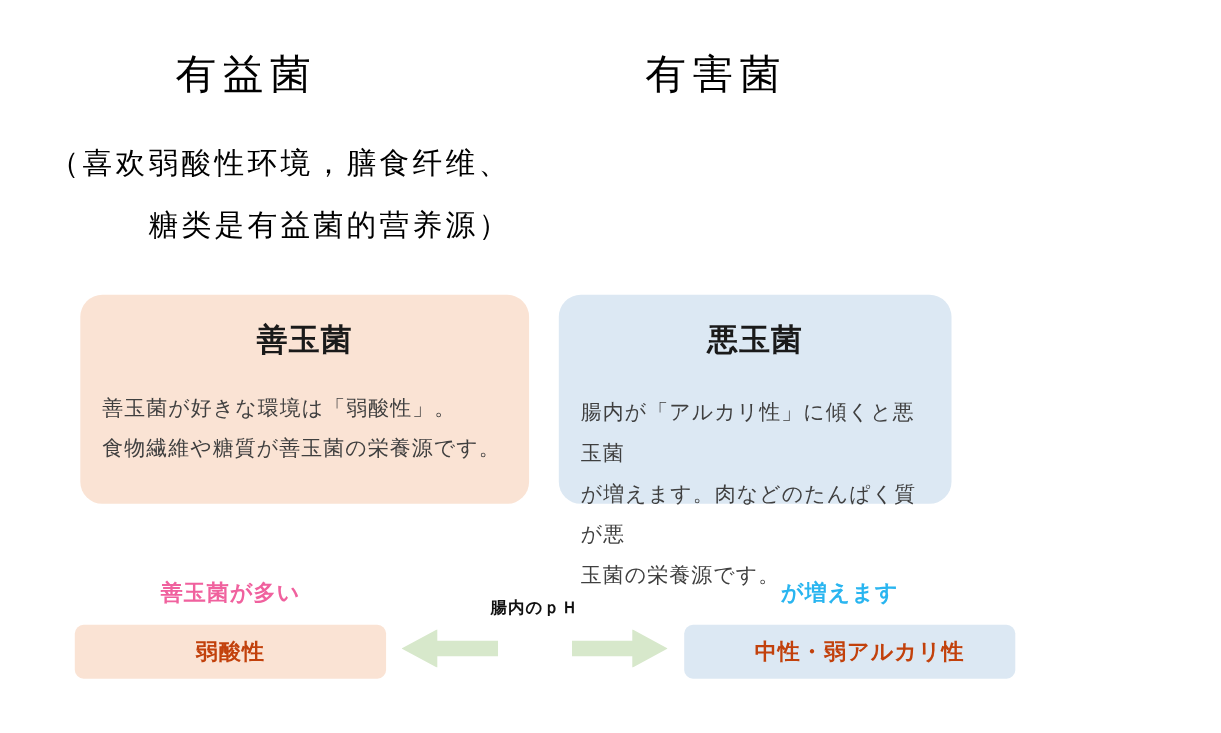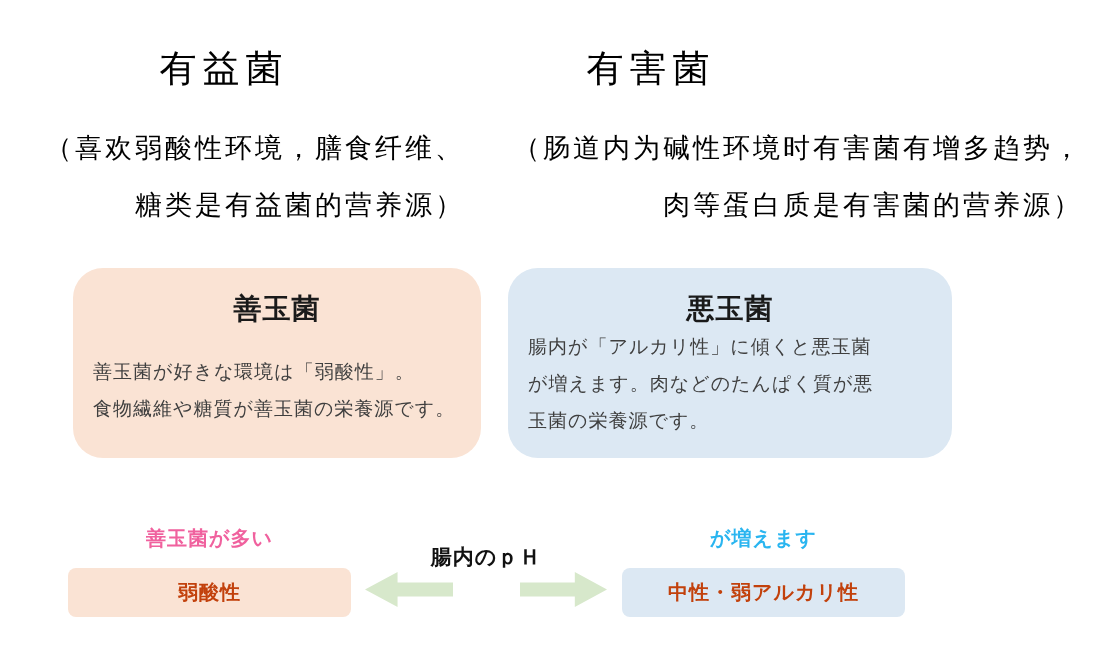--- a/index.html
+++ b/index.html
@@ -16,73 +16,71 @@
   .col-heading.left{left:81px;}
   .col-heading.right{left:508px;}
   .note{
     position:absolute;top:120px;text-align:right;white-space:pre-line;
     font-family:"Liberation Serif","DejaVu Serif",serif;
     font-size:27px;letter-spacing:3px;color:#000;line-height:57px;
   }
   .note.left{left:20px;width:445px;}
   .note.right{left:478px;width:605px;}
   
-  .card{position:absolute;top:268px;height:190px;border-radius:30px;box-sizing:border-box;padding:25px 20px 0;}
+  .card{position:absolute;top:268px;height:190px;border-radius:20px;box-sizing:border-box;padding:25px 20px 0;}
   .card-good{left:73px;width:408px;background:#FAE3D4;}
-  .card-bad{left:508px;width:444px;background:#DCE8F3;}
+  .card-bad{left:508px;width:357px;background:#DCE8F3;}
   .card-title{
     text-align:center;font-size:28px;font-weight:bold;letter-spacing:1px;
     color:#1a1a1a;line-height:32px;
   }
   .card-body{
     white-space:pre-line;font-size:19px;line-height:37px;letter-spacing:1px;
     color:#3f3f3f;
   }
   .card-good .card-body{margin-top:28px;}
-  .card-bad .card-body{margin-top:3px;}
+  .card-bad .card-body{margin-top:32px;}
   
   .side-label{
     position:absolute;top:525px;width:283px;text-align:center;
     font-size:20px;font-weight:bold;letter-spacing:1px;
   }
   .label-good{left:68px;color:#F0619E;}
   .label-bad{left:622px;color:#29B5F0;}
   .ph-label{
     position:absolute;top:543px;left:365px;width:242px;text-align:center;
-    font-size:21px;font-weight:bold;color:#111;letter-spacing:1px;
+    font-size:15px;font-weight:bold;color:#111;letter-spacing:1px;
   }
   .ph-box{
     position:absolute;top:568px;width:283px;height:49px;border-radius:8px;
     display:flex;align-items:center;justify-content:center;
     font-size:20px;font-weight:bold;color:#c2410c;letter-spacing:1px;
   }
   .box-acid{left:68px;background:#FAE3D4;}
-  .box-alkali{left:622px;background:#DCE8F3;}
+  .box-alkali{left:622px;background:#DCE8F3;padding-left:18px;}
   .arrow{position:absolute;top:572px;height:35px;background:#D7E8CB;}
   .arrow-left{
     left:365px;width:88px;
     clip-path:polygon(0 50%,37% 0,37% 30%,100% 30%,100% 70%,37% 70%,37% 100%);
   }
   .arrow-right{
     left:520px;width:87px;
     clip-path:polygon(100% 50%,63% 0,63% 30%,0 30%,0 70%,63% 70%,63% 100%);
   }
 </style>
 </head>
 <body>
 
 <div class="stage">
 
   <div class="col-heading left">有益菌</div>
   <div class="col-heading right">有害菌</div>
 
   <div class="note left">（喜欢弱酸性环境，膳食纤维、
 糖类是有益菌的营养源）</div>
-  <div class="note right">（肠道内为碱性环境时有害菌有增多趋势，
-肉等蛋白质是有害菌的营养源）</div>
 
   <div class="card card-good">
     <div class="card-title">善玉菌</div>
     <div class="card-body">善玉菌が好きな環境は「弱酸性」。
 食物繊維や糖質が善玉菌の栄養源です。</div>
   </div>
 
   <div class="card card-bad">
     <div class="card-title">悪玉菌</div>
     <div class="card-body">腸内が「アルカリ性」に傾くと悪玉菌

